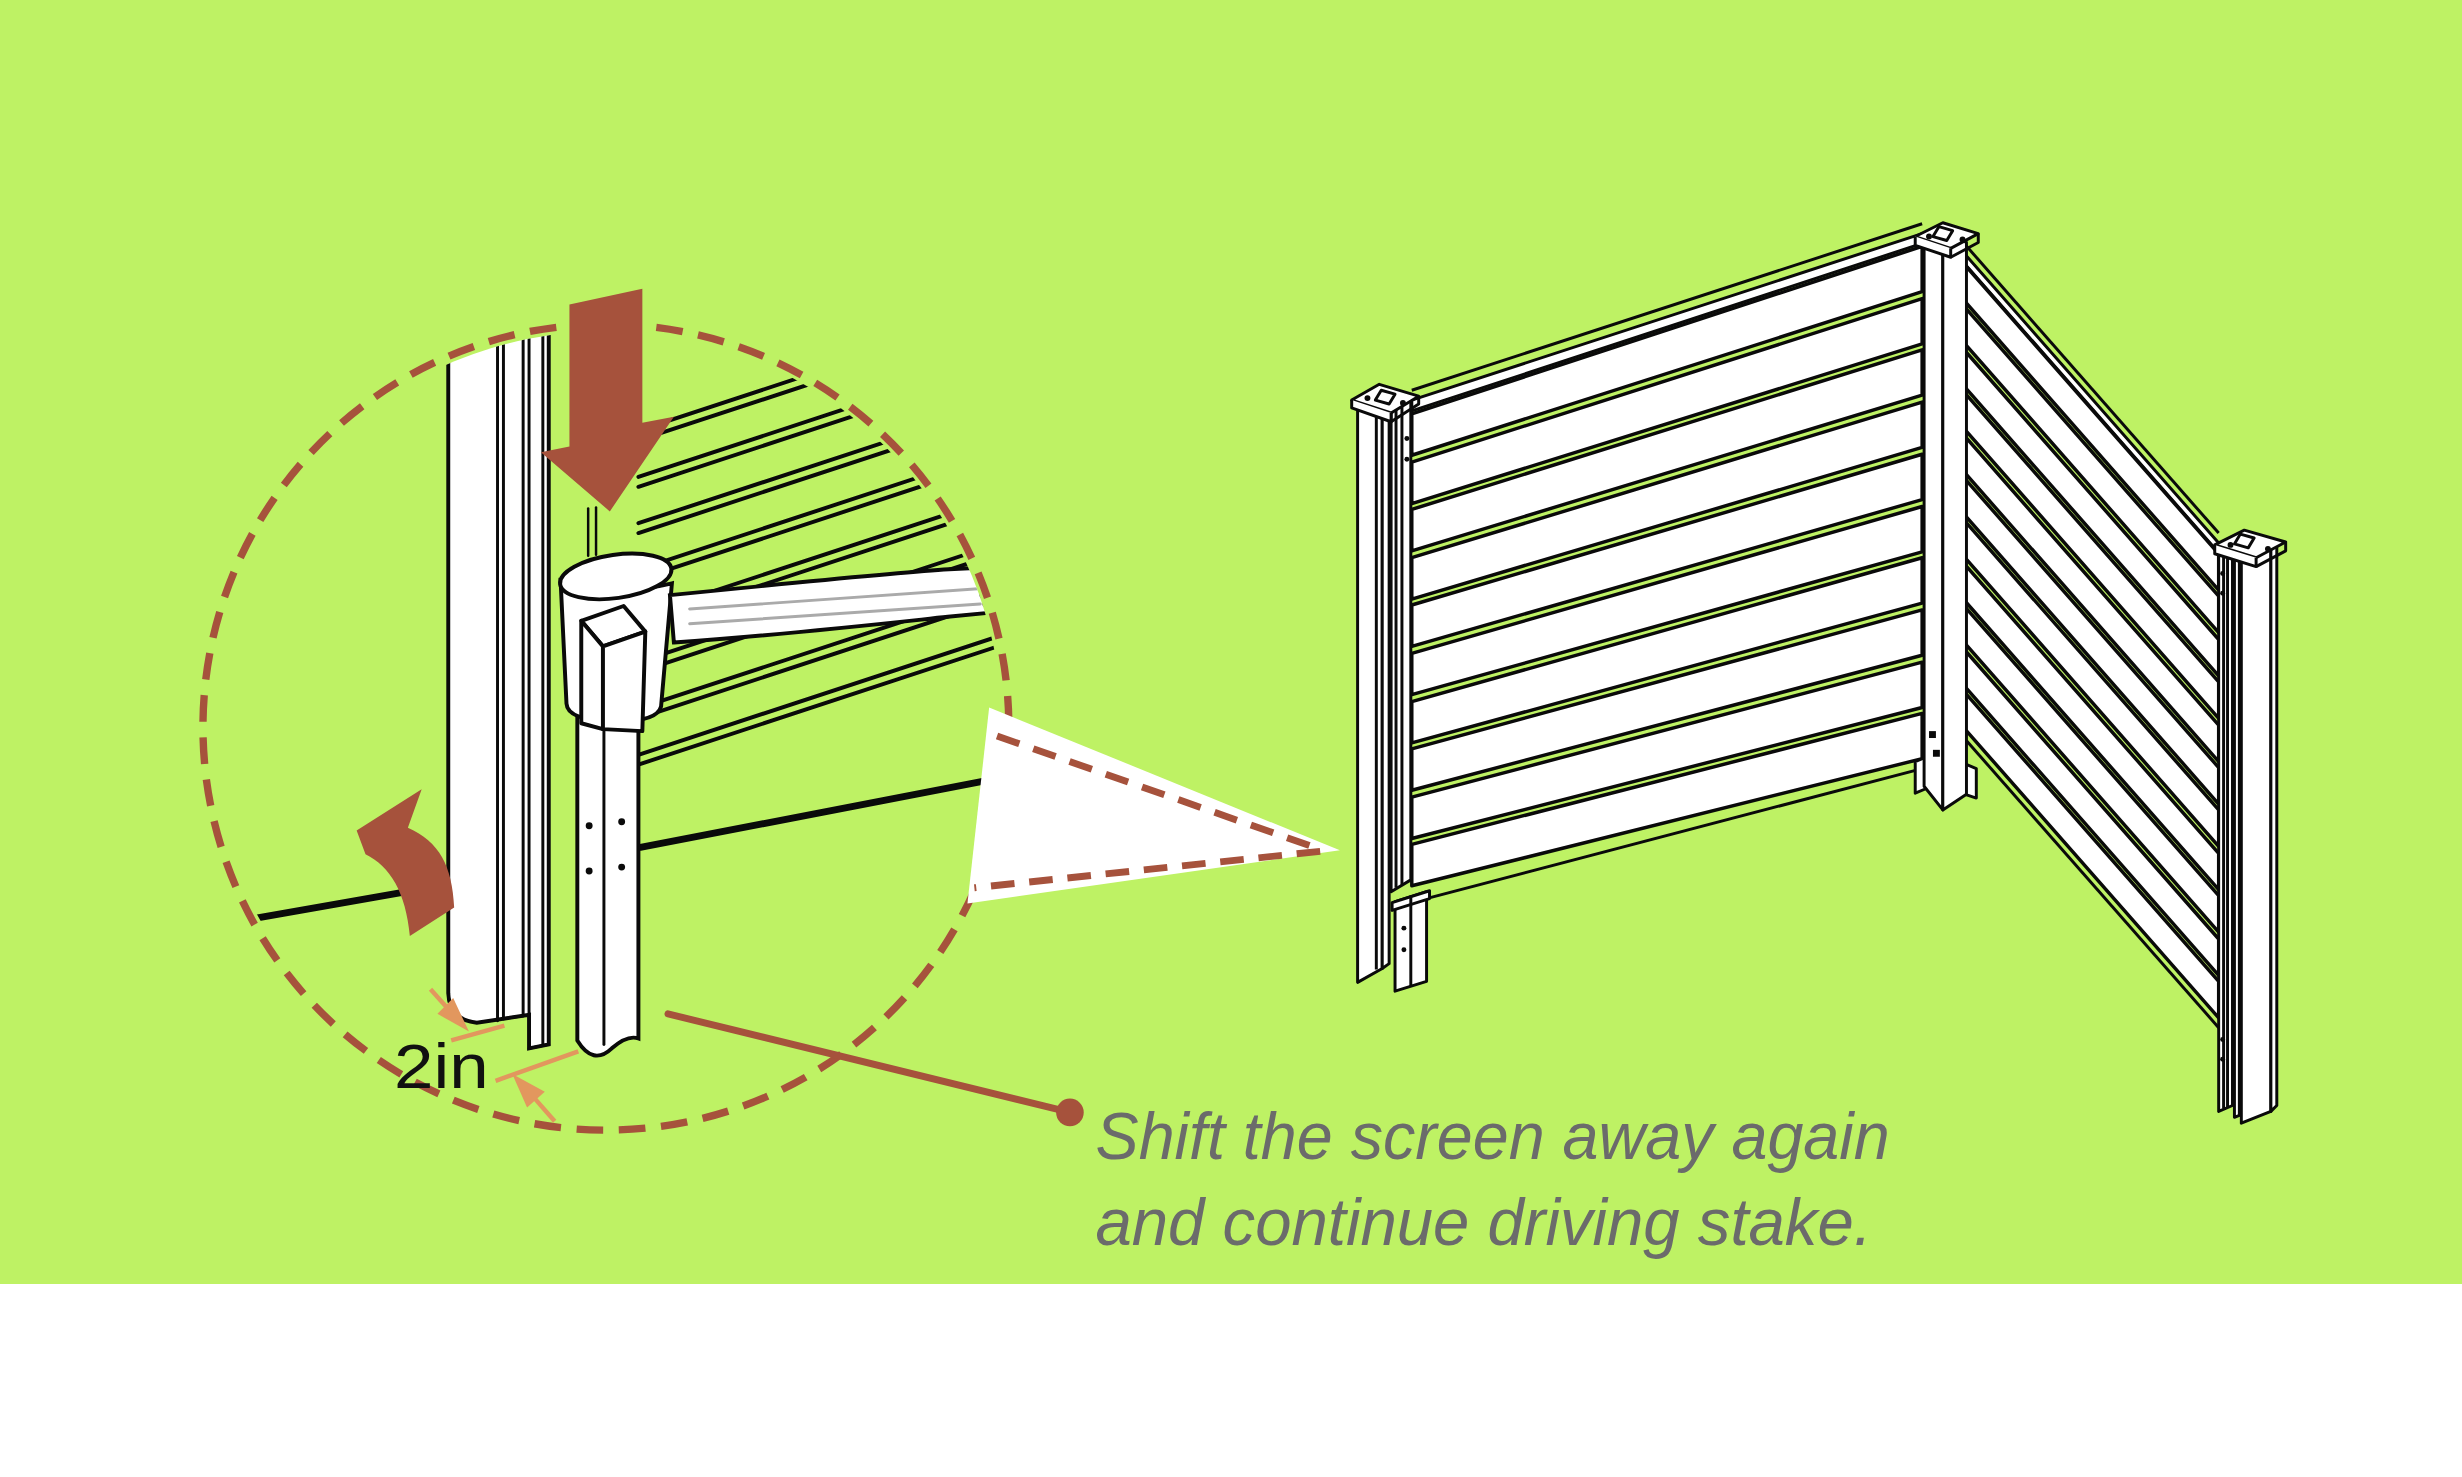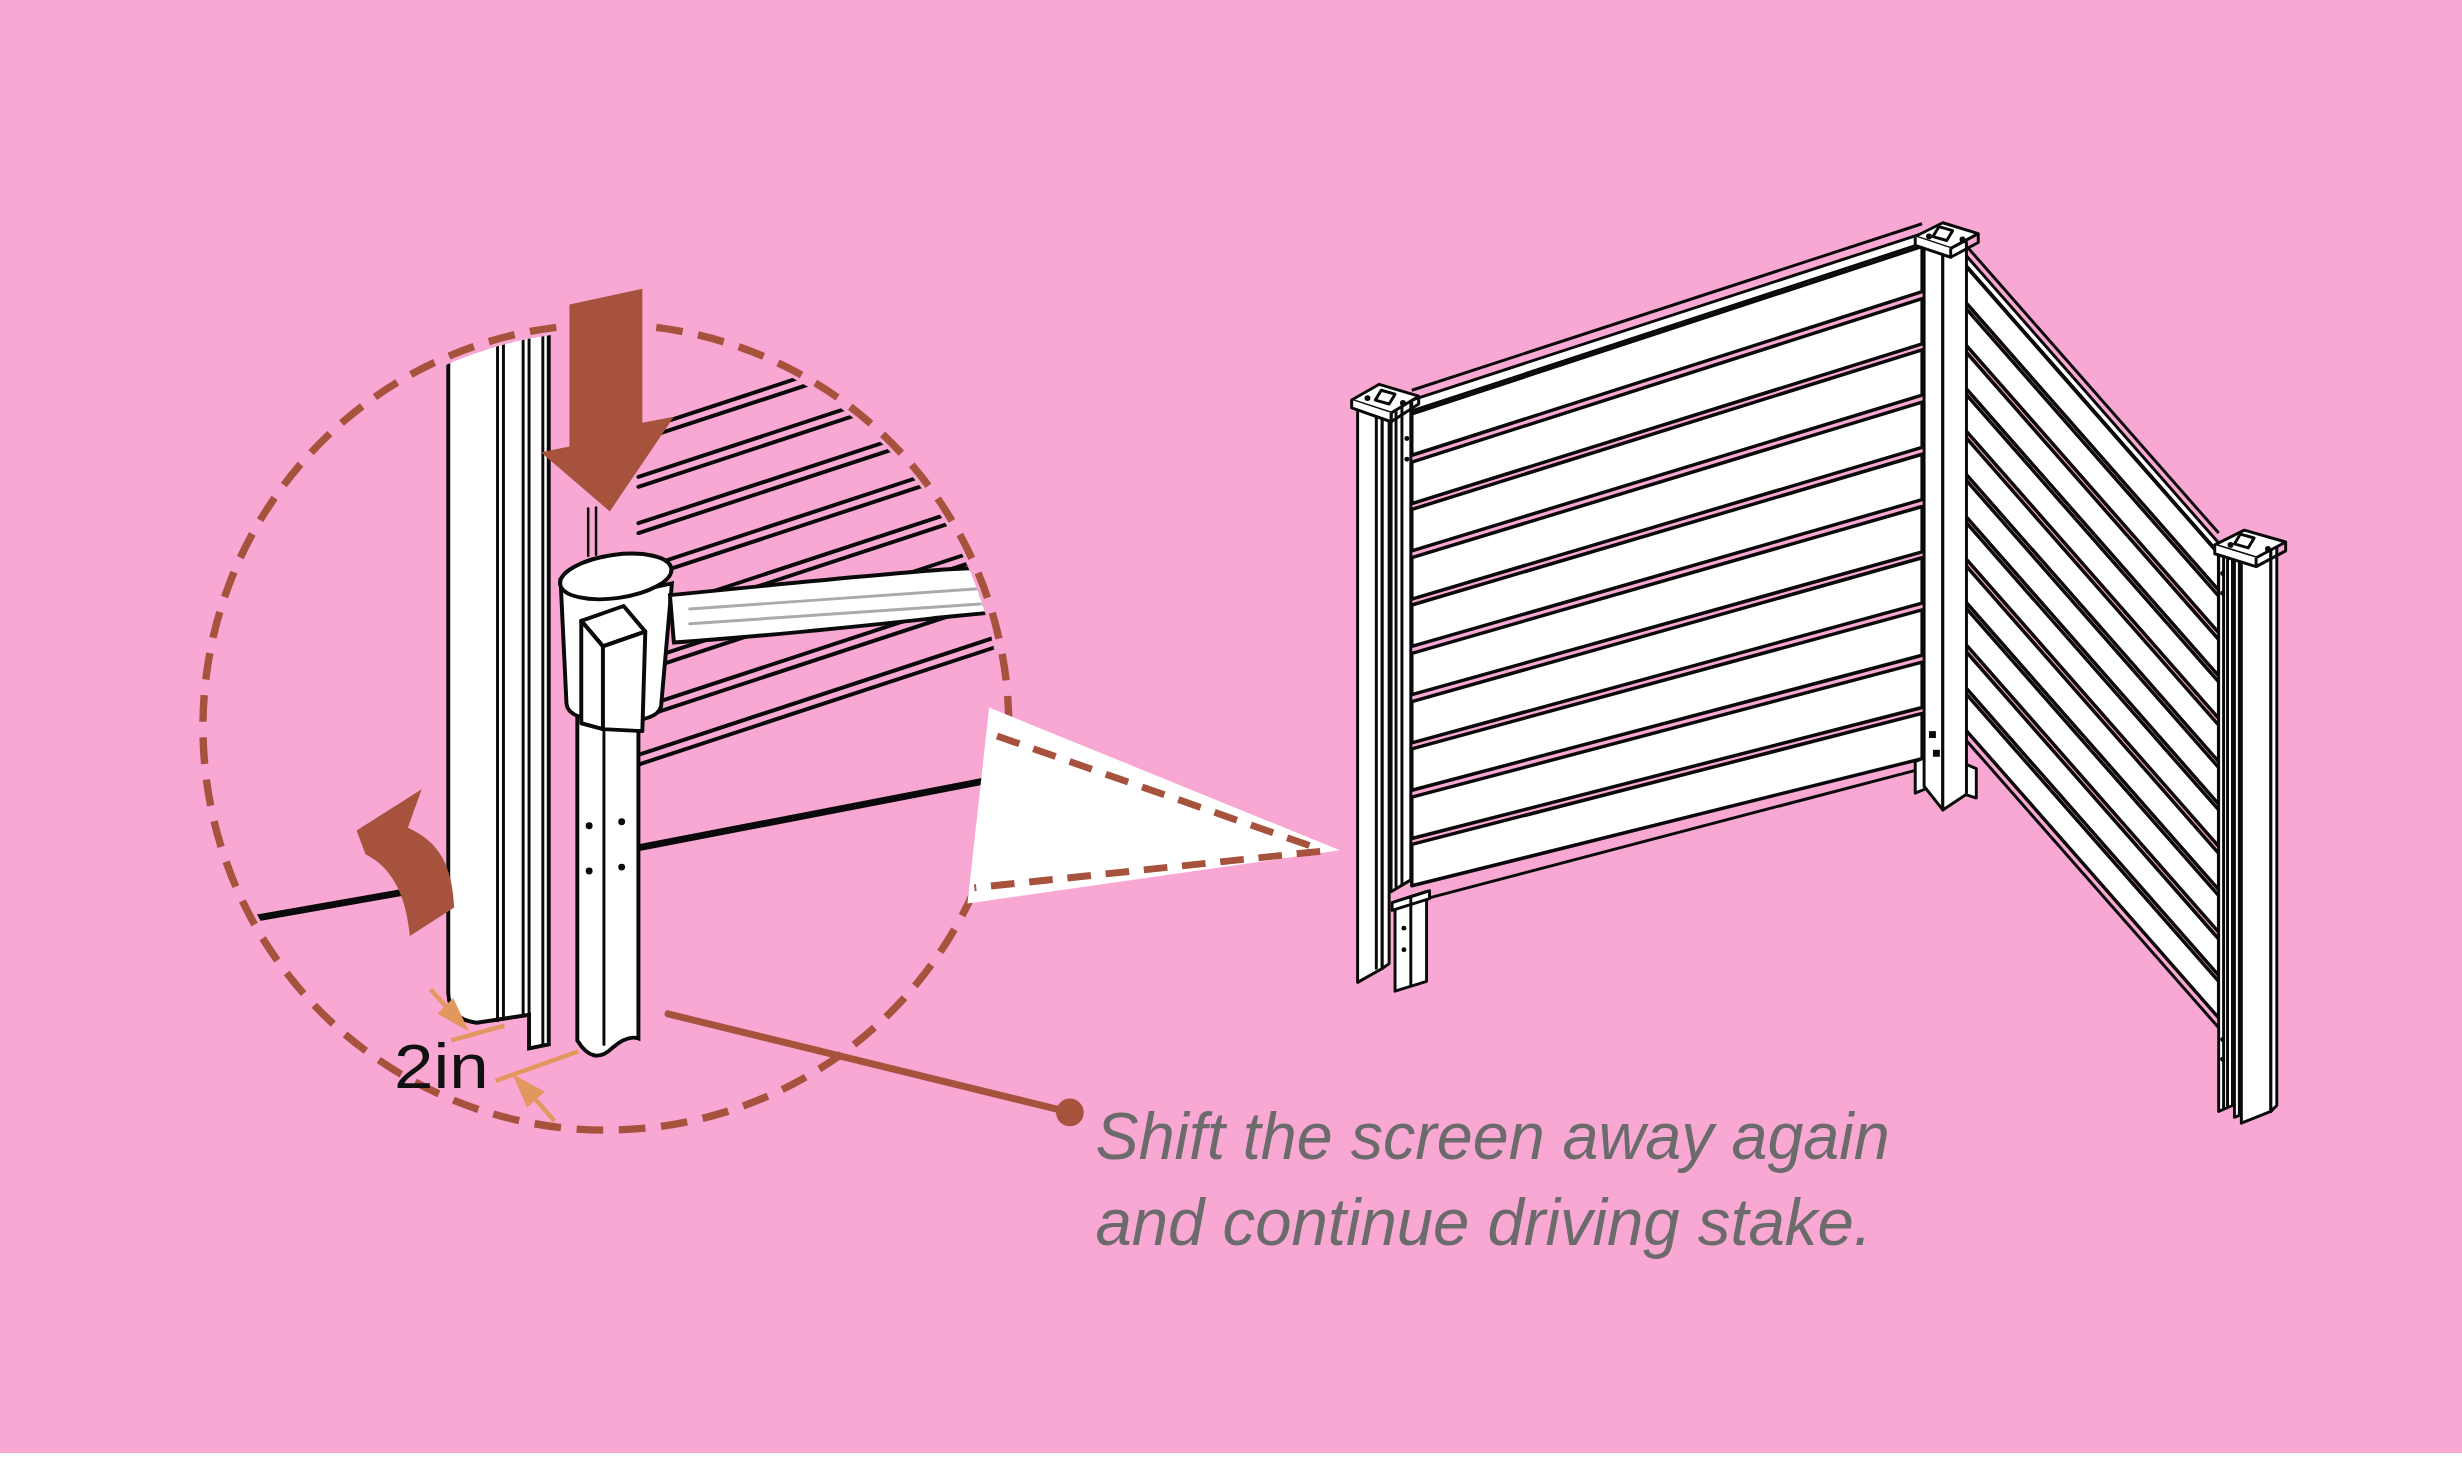--- a/index.html
+++ b/index.html
@@ -1,16 +1,16 @@
 <!DOCTYPE html>
 <html><head>
 <meta charset="utf-8">
 <style>
   html,body{margin:0;padding:0;background:#ffffff;}
-  .canvas{position:relative;width:2463px;height:1453px;background:#f9a8d4;overflow:hidden;
+  .canvas{position:relative;width:2463px;height:1284px;background:#bef264;overflow:hidden;
           font-family:"Liberation Sans", sans-serif;}
   svg{position:absolute;left:0;top:0;}
   .note-text{font-family:"Liberation Sans", sans-serif;font-style:italic;font-weight:400;
              font-size:68px;fill:#6b6b6b;}
   .dim-label{font-family:"Liberation Sans", sans-serif;font-weight:400;font-size:64px;fill:#111111;}
 </style>
 </head>
 <body>
 
 <div class="canvas">

